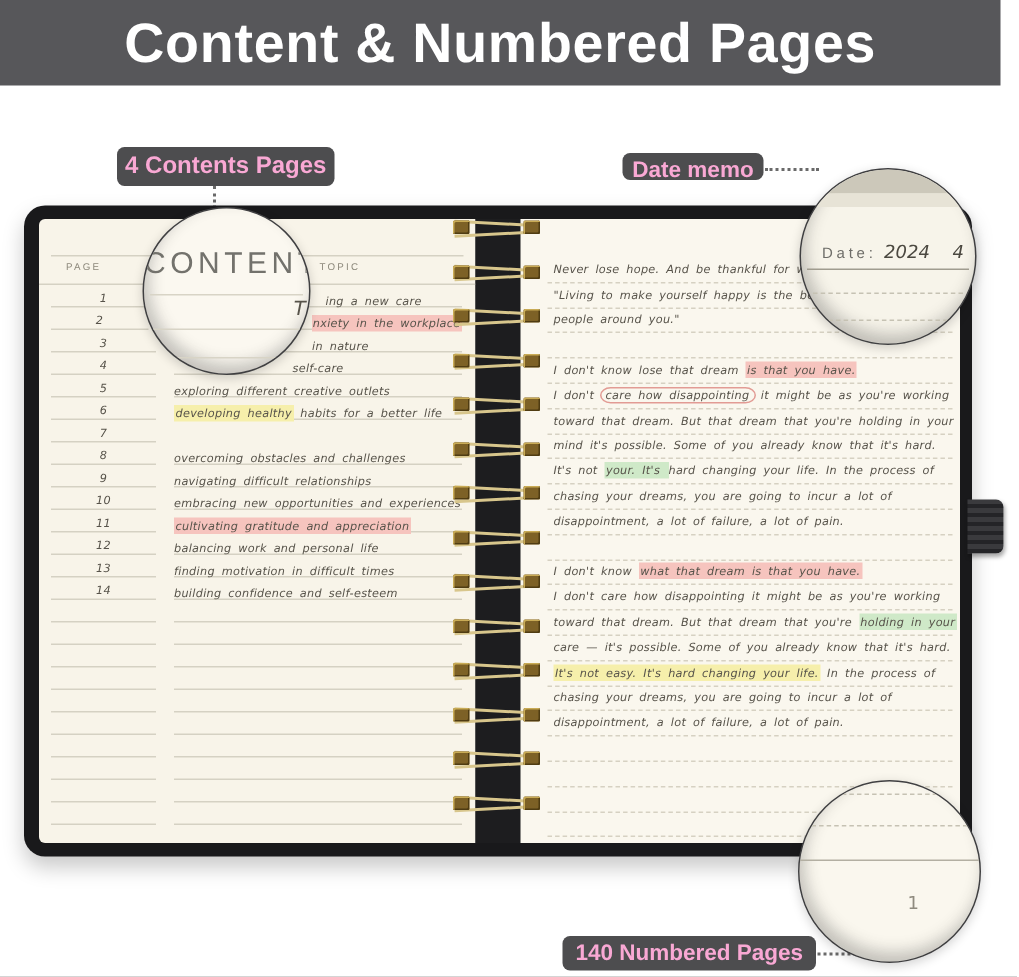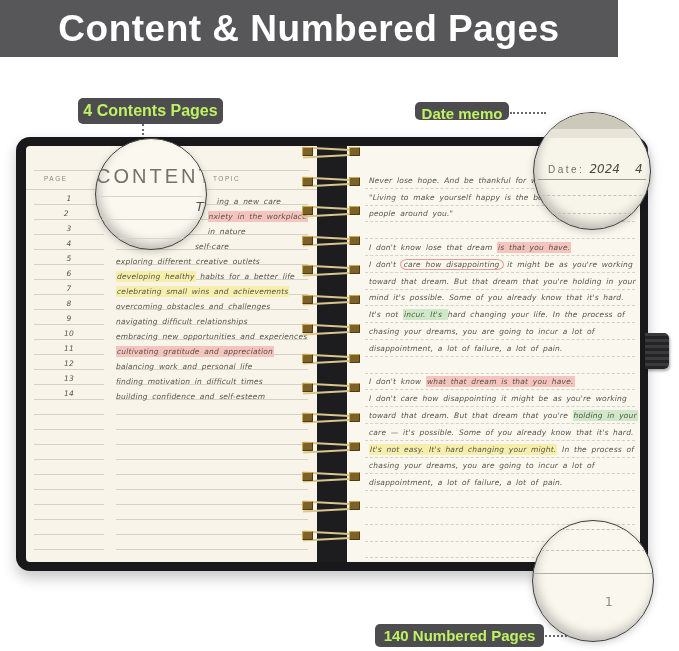--- a/index.html
+++ b/index.html
@@ -6,25 +6,25 @@
     --banner-bg:#57575a; --label-bg:#4d4d4f; --cover:#19191b;
     --page-l:#f8f4e9; --page-r:#faf7ee;
     --hl-pink:#f6c4be; --hl-yellow:#f6efab; --hl-green:#cfe9c8;
     --ann-red:#e29b94; --gold:#9a7a35; --wire:#d8c68c;
     --line:#d5d1c3; --ink:#57534a;
   }
   html,body{margin:0;padding:0;background:#fff;}
   .stage{position:relative;width:679px;height:651px;background:#fff;overflow:hidden;
          font-family:"Liberation Sans",sans-serif;}
   
-  .banner{position:absolute;left:0;top:0;width:618px;height:57px;background:var(--banner-bg);}
+  .banner{position:absolute;left:0;top:0;width:667px;height:57px;background:var(--banner-bg);}
   .banner span{display:block;text-align:center;line-height:57px;color:#fff;font-weight:bold;
                font-size:37px;letter-spacing:0.5px;}
   
-  .callout{position:absolute;background:var(--label-bg);color:#bef264;font-weight:bold;
+  .callout{position:absolute;background:var(--label-bg);color:#f9a8d4;font-weight:bold;
            border-radius:5px;text-align:center;}
   .c1{left:78px;top:98px;width:145px;height:26px;font-size:16px;line-height:26px;}
   .c2{left:415px;top:102px;width:94px;height:18px;font-size:15px;line-height:23px;}
   .c3{left:375px;top:624px;width:169px;height:23px;font-size:15px;line-height:23px;}
   .conn{position:absolute;}
   .conn1{left:142px;top:124px;height:15px;width:0;border-left:2px dotted #6a6a6a;}
   .conn2{left:510px;top:112px;width:36px;height:0;border-top:2px dotted #6a6a6a;}
   .conn3{left:545px;top:635px;width:34px;height:0;border-top:2px dotted #6a6a6a;}
   
   .notebook{position:absolute;left:16px;top:137px;width:632px;height:434px;background:var(--cover);
@@ -131,21 +131,20 @@
           <div class="lp-row">
             <div class="lp-num hw">5</div>
             <div class="lp-topic"><span class="hw">exploring different creative outlets</span></div>
           </div>
           <div class="lp-row">
             <div class="lp-num hw">6</div>
             <div class="lp-topic"><span class="hw hl-yellow">developing healthy</span><span class="hw"> habits for a better life</span></div>
           </div>
           <div class="lp-row">
             <div class="lp-num hw">7</div>
-            <div class="lp-topic"><span class="hw hl-yellow">celebrating small wins and achievements</span></div>
           </div>
           <div class="lp-row">
             <div class="lp-num hw">8</div>
             <div class="lp-topic"><span class="hw">overcoming obstacles and challenges</span></div>
           </div>
           <div class="lp-row">
             <div class="lp-num hw">9</div>
             <div class="lp-topic"><span class="hw">navigating difficult relationships</span></div>
           </div>
           <div class="lp-row">
@@ -229,21 +228,21 @@
           <div class="rp-line">
             <span class="rp-text"><span class="hw">I don't </span><span class="hw hl-oval">care how disappointing</span><span class="hw"> it might be as you're working</span></span>
           </div>
           <div class="rp-line">
             <span class="rp-text"><span class="hw">toward that dream. But that dream that you're holding in your</span></span>
           </div>
           <div class="rp-line">
             <span class="rp-text"><span class="hw">mind it's possible. Some of you already know that it's hard.</span></span>
           </div>
           <div class="rp-line">
-            <span class="rp-text"><span class="hw">It's not </span><span class="hw hl-green">incur. It's </span><span class="hw">hard changing your life. In the process of</span></span>
+            <span class="rp-text"><span class="hw">It's not </span><span class="hw hl-green">your. It's </span><span class="hw">hard changing your life. In the process of</span></span>
           </div>
           <div class="rp-line">
             <span class="rp-text"><span class="hw">chasing your dreams, you are going to incur a lot of</span></span>
           </div>
           <div class="rp-line">
             <span class="rp-text"><span class="hw">disappointment, a lot of failure, a lot of pain.</span></span>
           </div>
           <div class="rp-line"></div>
           <div class="rp-line">
             <span class="rp-text"><span class="hw">I don't know </span><span class="hw hl-pink">what that dream is that you have.</span></span>
@@ -251,21 +250,21 @@
           <div class="rp-line">
             <span class="rp-text"><span class="hw">I don't care how disappointing it might be as you're working</span></span>
           </div>
           <div class="rp-line">
             <span class="rp-text"><span class="hw">toward that dream. But that dream that you're </span><span class="hw hl-green">holding in your</span></span>
           </div>
           <div class="rp-line">
             <span class="rp-text"><span class="hw">care — it's possible. Some of you already know that it's hard.</span></span>
           </div>
           <div class="rp-line">
-            <span class="rp-text"><span class="hw hl-yellow">It's not easy. It's hard changing your might.</span><span class="hw"> In the process of</span></span>
+            <span class="rp-text"><span class="hw hl-yellow">It's not easy. It's hard changing your life.</span><span class="hw"> In the process of</span></span>
           </div>
           <div class="rp-line">
             <span class="rp-text"><span class="hw">chasing your dreams, you are going to incur a lot of</span></span>
           </div>
           <div class="rp-line">
             <span class="rp-text"><span class="hw">disappointment, a lot of failure, a lot of pain.</span></span>
           </div>
           <div class="rp-line"></div>
           <div class="rp-line"></div>
           <div class="rp-line"></div>

